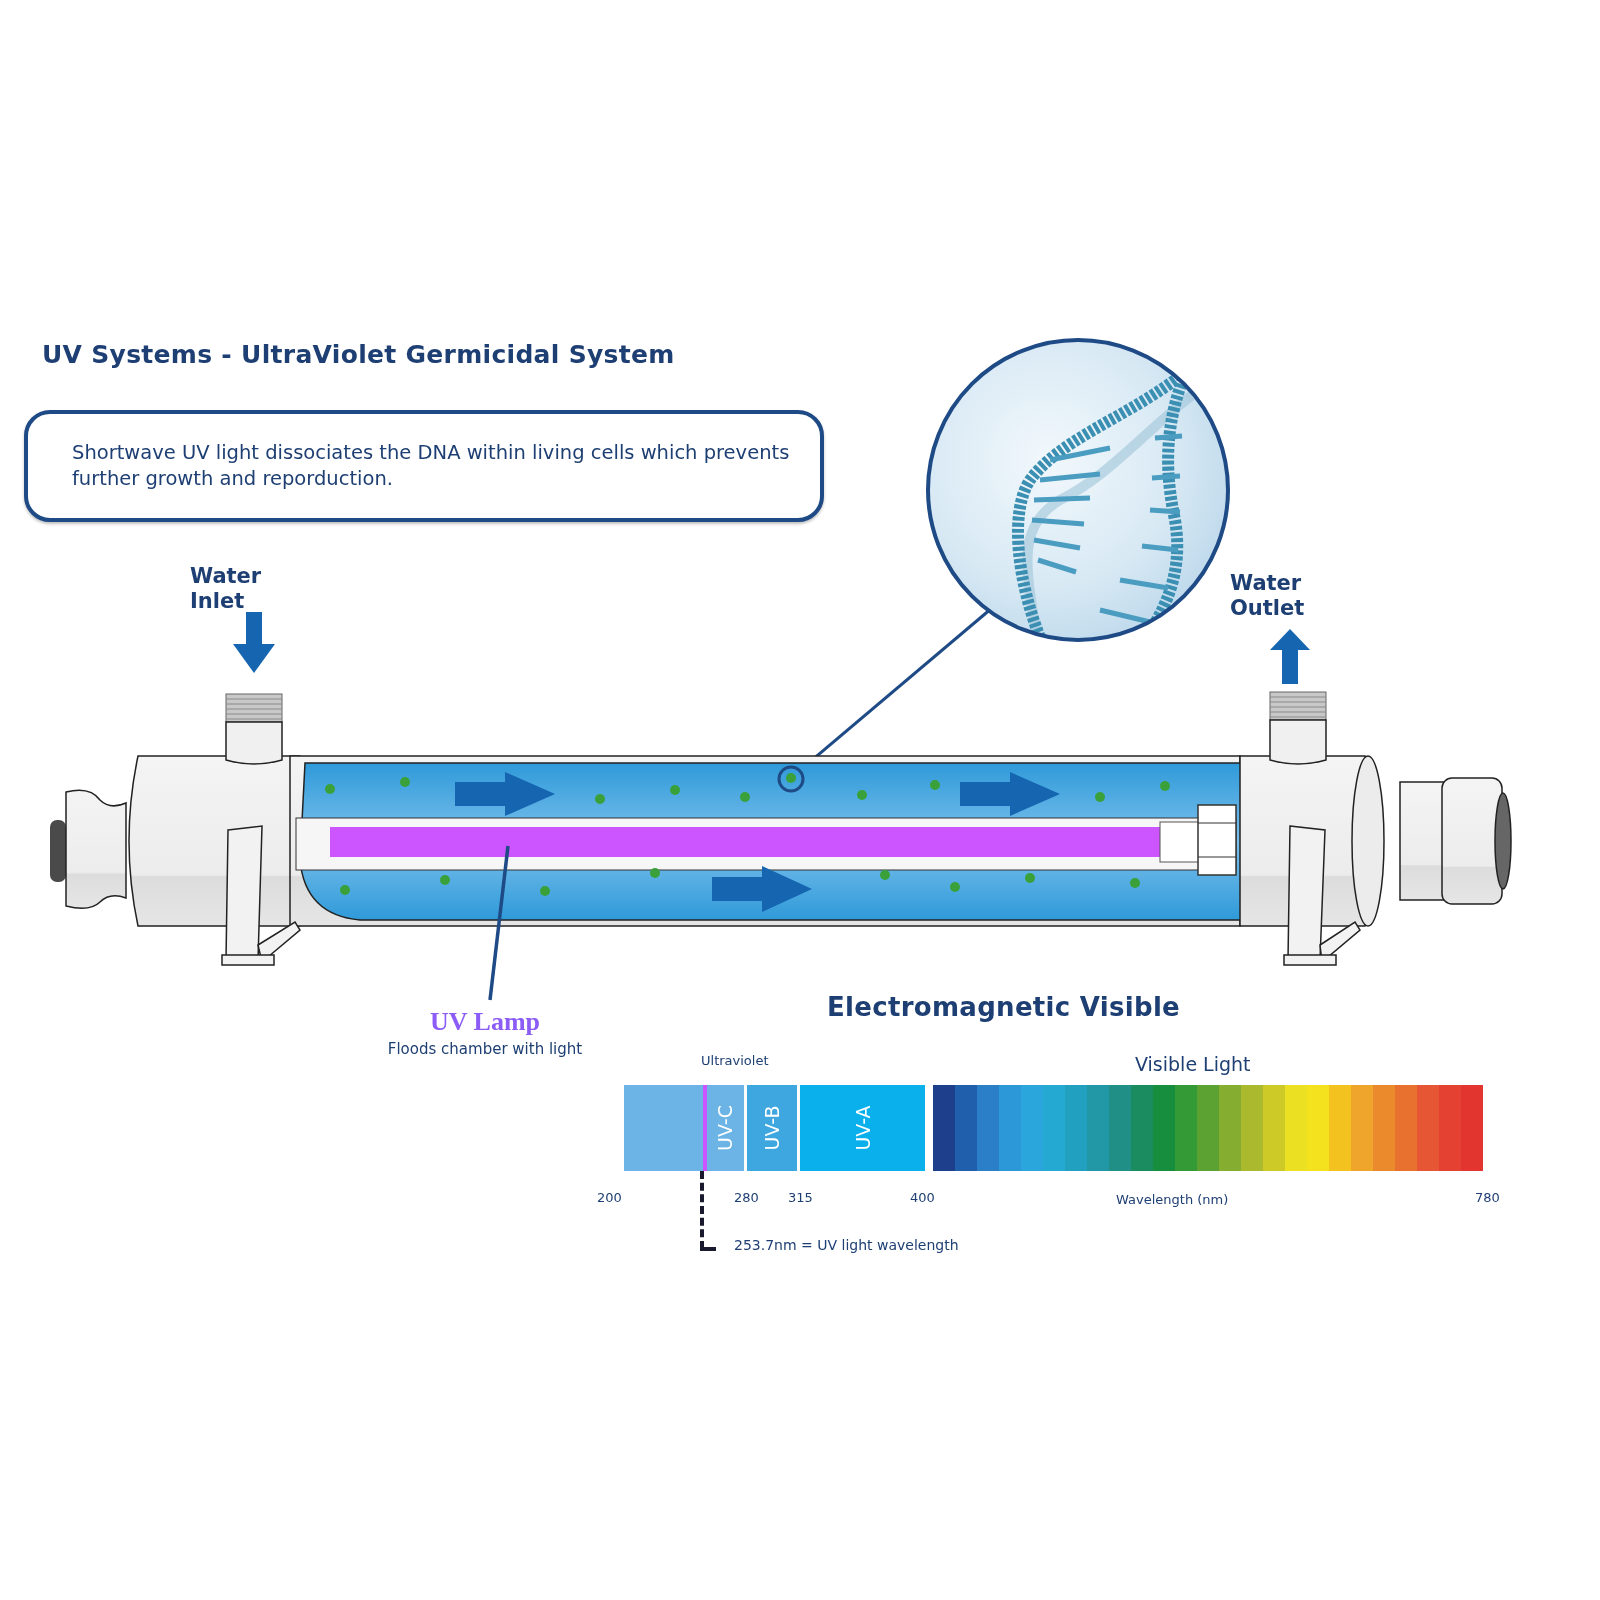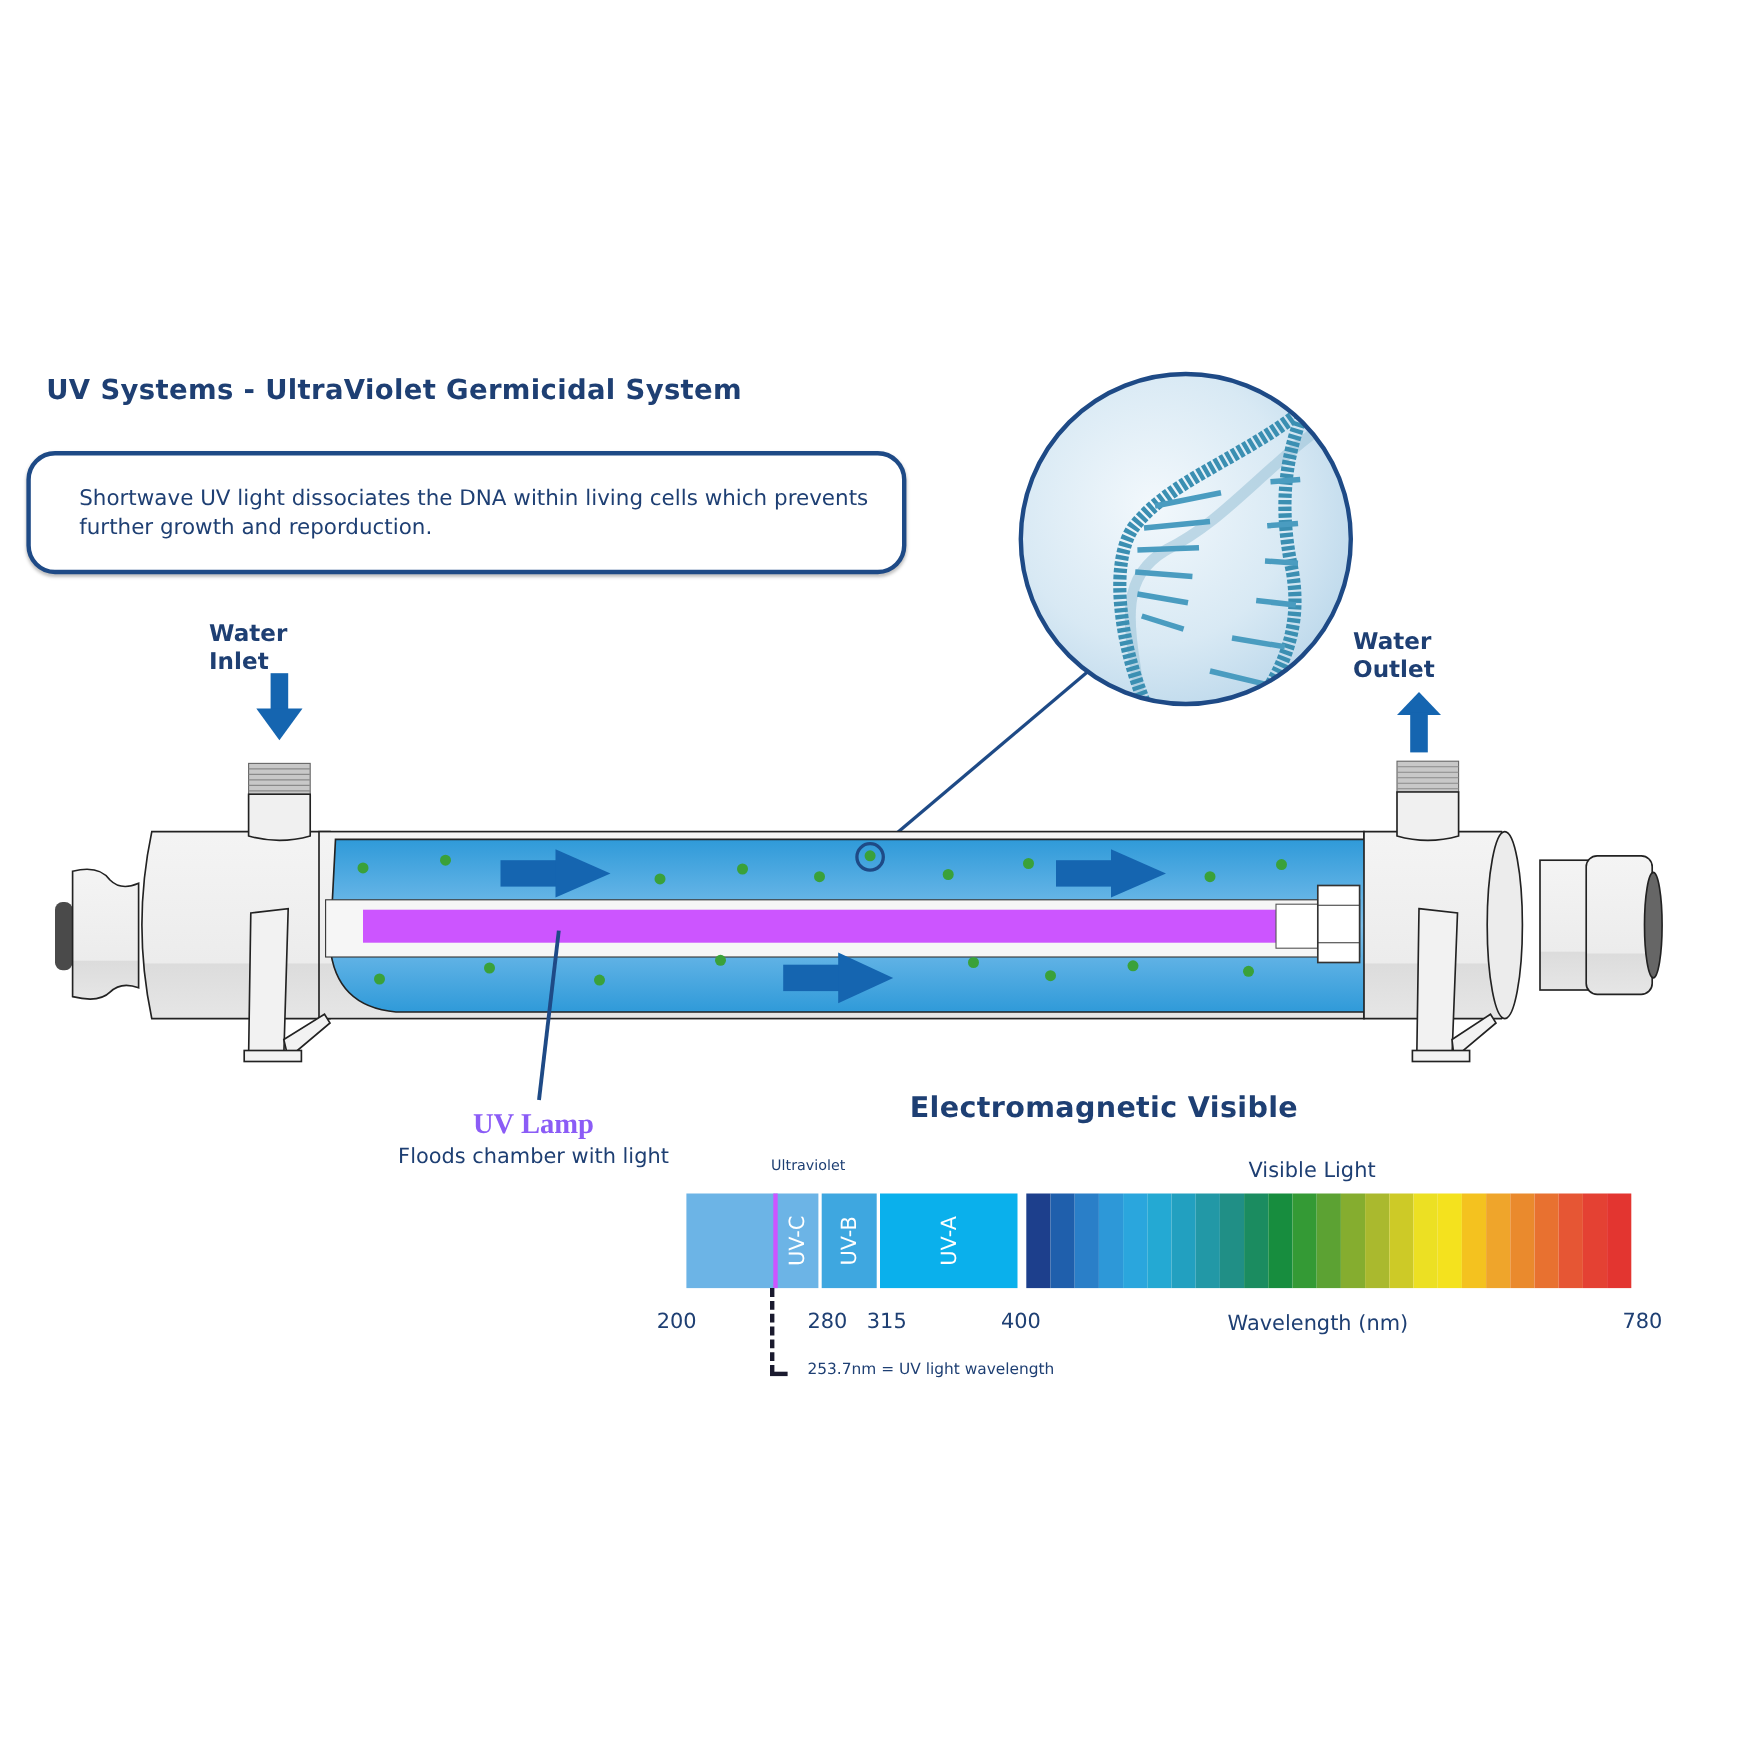--- a/index.html
+++ b/index.html
@@ -4,21 +4,21 @@
 <style>
   html,body{margin:0;padding:0;background:#ffffff;}
   body{width:1600px;height:1600px;position:relative;overflow:hidden;font-family:"Liberation Sans","DejaVu Sans",sans-serif;color:#1e3f73;}
   .abs{position:absolute;}
   .title{left:42px;top:340px;font-family:"DejaVu Sans",sans-serif;font-weight:bold;font-size:25px;color:#1e3f73;letter-spacing:0.3px;}
   .desc-box{left:24px;top:410px;width:800px;height:112px;border:4px solid #1e4a86;border-radius:26px;box-shadow:0 2px 3px rgba(0,0,0,0.25);background:#fff;box-sizing:border-box;}
   .desc-text{left:72px;top:440px;width:760px;font-family:"DejaVu Sans",sans-serif;font-size:19.5px;line-height:26px;color:#1e3f73;}
   .lbl-bold{font-family:"DejaVu Sans",sans-serif;font-weight:bold;font-size:21px;color:#1e3f73;text-align:left;line-height:25px;}
   .lbl{font-family:"DejaVu Sans",sans-serif;font-size:20px;color:#1e3f73;}
   .spec-title{left:827px;top:992px;font-family:"DejaVu Sans",sans-serif;font-weight:bold;font-size:26px;color:#1e3f73;letter-spacing:0.3px;}
-  .tick{font-family:"DejaVu Sans",sans-serif;font-size:19px;color:#1e3f73;}
+  .tick{font-family:"DejaVu Sans",sans-serif;font-size:13px;color:#1e3f73;}
   .uvband{position:absolute;top:1085px;height:86px;}
   .uvlbl{position:absolute;left:50%;top:50%;transform:translate(-50%,-50%) rotate(-90deg);color:#ffffff;font-family:"DejaVu Sans",sans-serif;font-size:19px;white-space:nowrap;}
 </style>
 </head>
 <body>
 
 <div class="abs title">UV Systems - UltraViolet Germicidal System</div>
 <div class="abs desc-box"></div>
 <div class="abs desc-text">Shortwave UV light dissociates the DNA within living cells which prevents further growth and reporduction.</div>
 
@@ -183,21 +183,21 @@
   <div>Water</div>
   <div>Inlet</div>
 </div>
 <div class="abs lbl-bold" style="left:1230px;top:571px;width:130px;">
   <div>Water</div>
   <div>Outlet</div>
 </div>
 
 <div class="abs" style="left:340px;top:1007px;width:290px;text-align:center;">
   <div style="font-family:Liberation Serif, serif;font-weight:bold;font-size:26px;color:#8b5cf6;">UV Lamp</div>
-  <div style="font-family:'DejaVu Sans',sans-serif;font-size:19px;color:#1e3f73;margin-top:3px;">Floods chamber with light</div>
+  <div style="font-family:'DejaVu Sans',sans-serif;font-size:15px;color:#1e3f73;margin-top:3px;">Floods chamber with light</div>
 </div>
 
 <div class="abs spec-title">Electromagnetic Visible</div>
 <div class="abs lbl" style="left:701px;top:1053px;font-size:13px;">Ultraviolet</div>
 <div class="abs lbl" style="left:1135px;top:1053px;font-size:19px;text-align:right;">Visible Light</div>
 
 <div id="uv-bands">
     <div class="uvband" style="left: 624px; width: 80.8185px; background: rgb(108, 180, 230);"></div>
     <div class="uvband" style="left: 704.818px; width: 39.5815px; background: rgb(108, 180, 230);">
       <span class="uvlbl">UV-C</span>

